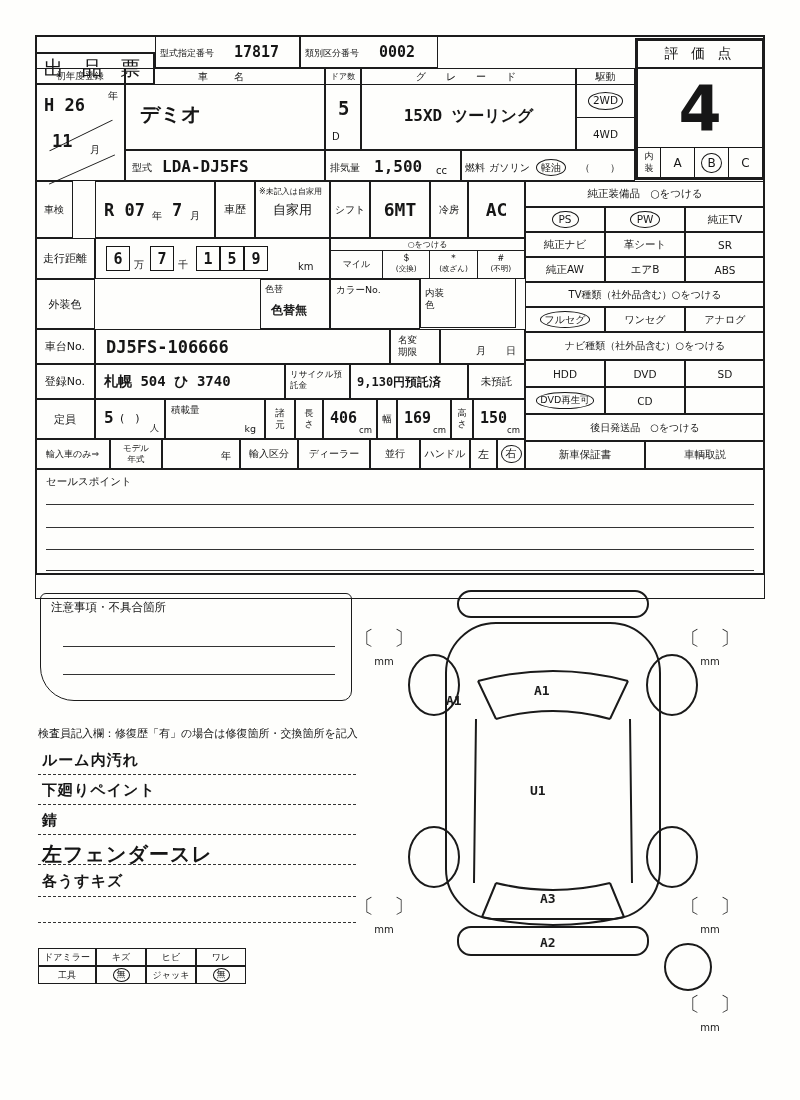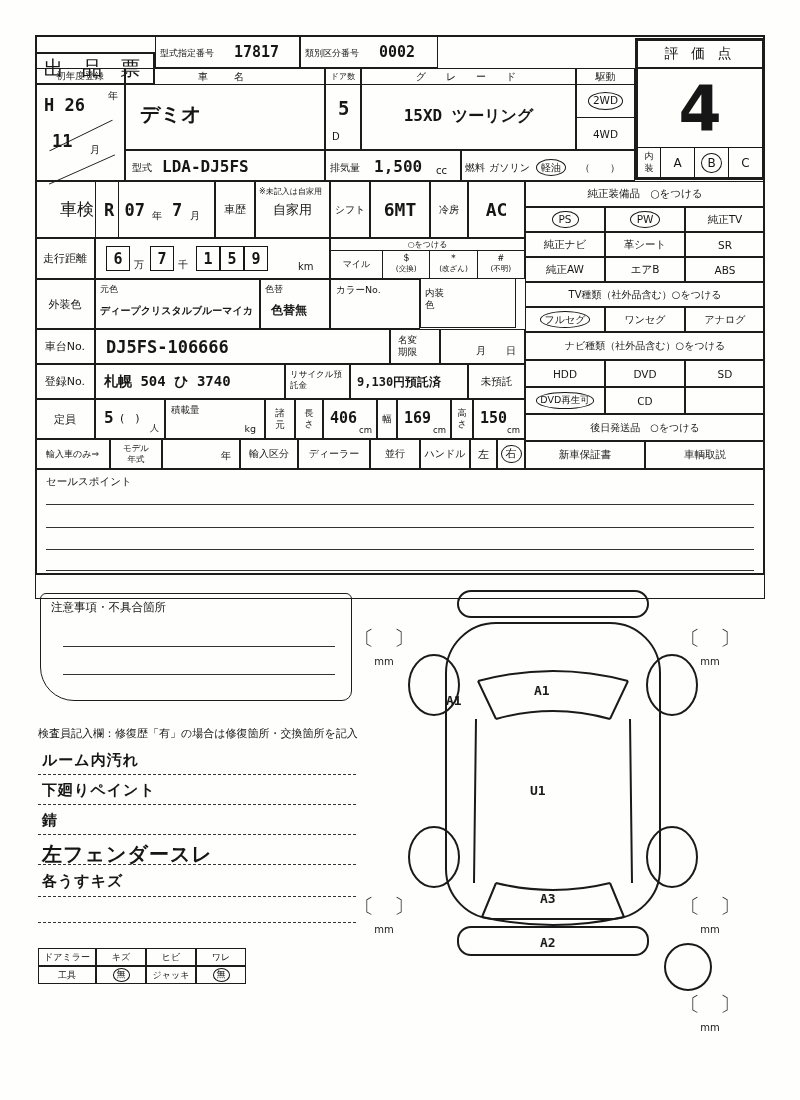--- a/index.html
+++ b/index.html
@@ -92,21 +92,21 @@
     <span class="t val" style="left:48px;top:6px;font-size:16px">1,500</span>
     <span class="t" style="left:110px;top:14px;font-size:10px">cc</span>
   </div>
   <div class="c" style="left:461px;top:150px;width:174px;height:31px">
     <span class="t" style="left:3px;top:10px;font-size:10px">燃料</span>
     <span class="t" style="left:27px;top:10px;font-size:10px">ガソリン</span>
     <span class="t" style="left:74px;top:5px"><span class="circ" style="font-size:10px;padding:0 4px">軽油</span></span>
     <span class="t" style="left:118px;top:10px;font-size:10px">（　　）</span>
   </div>
 
-  <div class="c cen" style="left:35px;top:181px;width:84px;height:57px;font-size:17px">車検</div>
+  <div class="c cen" style="left:35px;top:181px;width:38px;height:57px;font-size:10px">車検</div>
   <div class="c" style="left:95px;top:181px;width:120px;height:57px">
     <span class="t val" style="left:8px;top:18px;font-size:17px">R 07</span>
     <span class="t" style="left:56px;top:27px;font-size:10px">年</span>
     <span class="t val" style="left:76px;top:18px;font-size:17px">7</span>
     <span class="t" style="left:94px;top:27px;font-size:10px">月</span>
   </div>
   <div class="c cen" style="left:215px;top:181px;width:40px;height:57px;font-size:11px">車歴</div>
   <div class="c" style="left:255px;top:181px;width:75px;height:57px">
     <span class="t" style="left:3px;top:4px;font-size:8px">※未記入は自家用</span>
     <div class="cen" style="position:absolute;inset:0;font-size:13px">自家用</div>
@@ -140,24 +140,20 @@
         <div style="font-size:7.5px">(改ざん)</div>
       </div>
       <div style="flex:1;border-left:1px solid #1c1c1c;text-align:center;padding-top:1px">
         <div style="font-size:10px;line-height:12px">＃</div>
         <div style="font-size:7.5px">(不明)</div>
       </div>
     </div>
   </div>
 
   <div class="c cen" style="left:35px;top:279px;width:60px;height:50px;font-size:11px">外装色</div>
-  <div class="c" style="left:95px;top:279px;width:165px;height:50px">
-    <span class="t" style="left:4px;top:3px;font-size:9px">元色</span>
-    <span class="t val" style="left:4px;top:24px;font-size:10px">ディープクリスタルブルーマイカ</span>
-  </div>
   <div class="c" style="left:260px;top:279px;width:70px;height:50px">
     <span class="t" style="left:4px;top:3px;font-size:9px">色替</span>
     <span class="t val" style="left:10px;top:22px;font-size:12px">色替無</span>
   </div>
   <div class="c" style="left:330px;top:279px;width:90px;height:50px">
     <span class="t" style="left:5px;top:4px;font-size:9.5px">カラーNo.</span>
   </div>
   <div class="c" style="left:420px;top:278px;width:96px;height:50px">
     <span class="t stk" style="left:4px;top:8px;width:22px;font-size:9.5px">内装色</span>
   </div>

